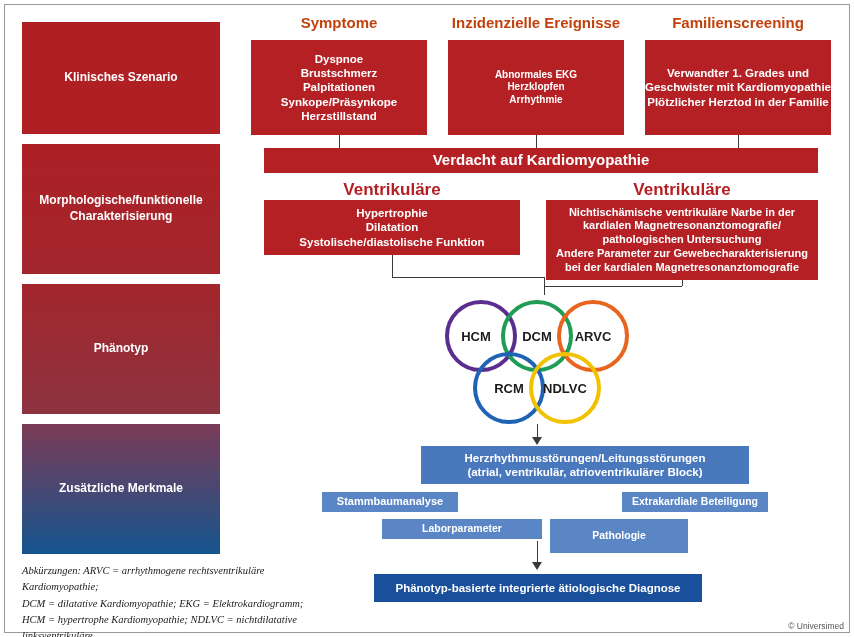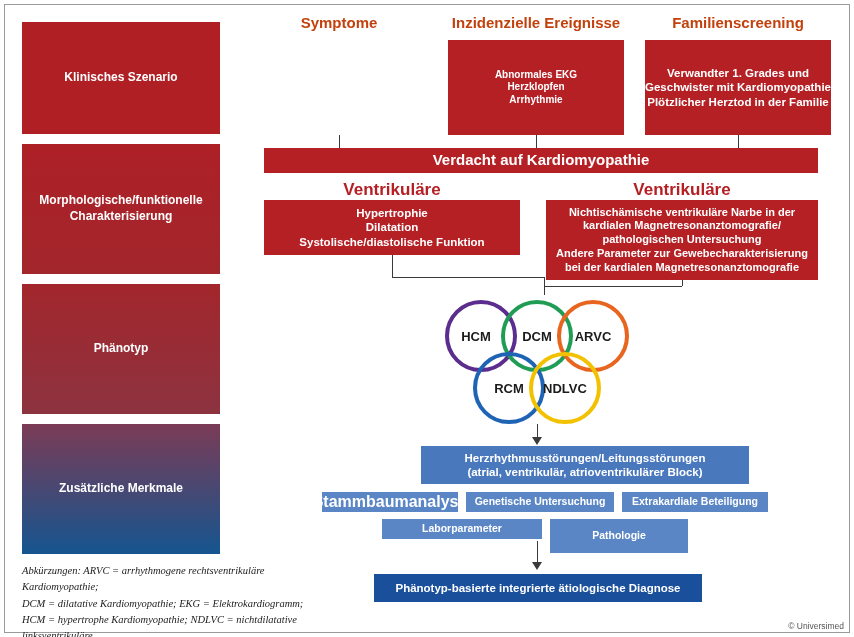--- a/index.html
+++ b/index.html
@@ -126,20 +126,25 @@
   <div class="stage stage1" style="left:22px; top:22px; width:198px; height:112px;">Klinisches Szenario</div>
   <div class="stage stage2" style="left:22px; top:144px; width:198px; height:130px;">Morphologische/funktionelle
 Charakterisierung</div>
   <div class="stage stage3" style="left:22px; top:284px; width:198px; height:130px;">Phänotyp</div>
   <div class="stage stage4" style="left:22px; top:424px; width:198px; height:130px;">Zusätzliche Merkmale</div>
 
   <div class="col-head" style="left:251px; top:14px; width:176px;">Symptome</div>
   <div class="col-head" style="left:448px; top:14px; width:176px;">Inzidenzielle Ereignisse</div>
   <div class="col-head" style="left:645px; top:14px; width:186px;">Familienscreening</div>
 
+  <div class="box red" style="left:251px; top:40px; width:176px; height:95px; font-size:11.5px;">Dyspnoe
+Brustschmerz
+Palpitationen
+Synkope/Präsynkope
+Herzstillstand</div>
   <div class="box red" style="left:448px; top:40px; width:176px; height:95px; font-size:10px;">Abnormales EKG
 Herzklopfen
 Arrhythmie</div>
   <div class="box red" style="left:645px; top:40px; width:186px; height:95px; font-size:11.5px;">Verwandter 1. Grades und
 Geschwister mit Kardiomyopathie
 Plötzlicher Herztod in der Familie</div>
 
   <div class="line vline" style="left:339px; top:135px; height:13px;"></div>
   <div class="line vline" style="left:536px; top:135px; height:13px;"></div>
   <div class="line vline" style="left:738px; top:135px; height:13px;"></div>
@@ -176,22 +181,21 @@
   <div class="circ-label" style="left:568px; top:329px; width:50px;">ARVC</div>
   <div class="circ-label" style="left:484px; top:381px; width:50px;">RCM</div>
   <div class="circ-label" style="left:535px; top:381px; width:60px;">NDLVC</div>
 
   <div class="line vline" style="left:537px; top:424px; height:16px;"></div>
   <div class="arrow-down" style="left:532px; top:437px;"></div>
 
   <div class="box blue-mid" style="left:374px; top:446px; width:328px; height:38px; font-size:11.5px;margin-left:47px;">Herzrhythmusstörungen/Leitungsstörungen
 (atrial, ventrikulär, atrioventrikulärer Block)</div>
 
-  <div class="box blue-light" style="left:322px; top:492px; width:136px; height:20px; font-size:16px;">Stammbaumanalyse</div>
-  <div class="box blue-light" style="left:466px; top:492px; width:148px; height:20px; font-size:10.5px;">Genetische Untersuchung</div>
+  <div class="box blue-light" style="left:322px; top:492px; width:136px; height:20px; font-size:11px;">Stammbaumanalyse</div>
   <div class="box blue-light" style="left:622px; top:492px; width:146px; height:20px; font-size:10.5px;">Extrakardiale Beteiligung</div>
 
   <div class="box blue-light" style="left:382px; top:519px; width:160px; height:20px; font-size:10.5px;">Laborparameter</div>
   <div class="box blue-light" style="left:550px; top:519px; width:138px; height:34px; font-size:10.5px;">Pathologie</div>
 
   <div class="line vline" style="left:537px; top:541px; height:24px;"></div>
   <div class="arrow-down" style="left:532px; top:562px;"></div>
 
   <div class="box blue-dark" style="left:374px; top:574px; width:328px; height:28px; font-size:11.5px;">Phänotyp-basierte integrierte ätiologische Diagnose</div>
 

